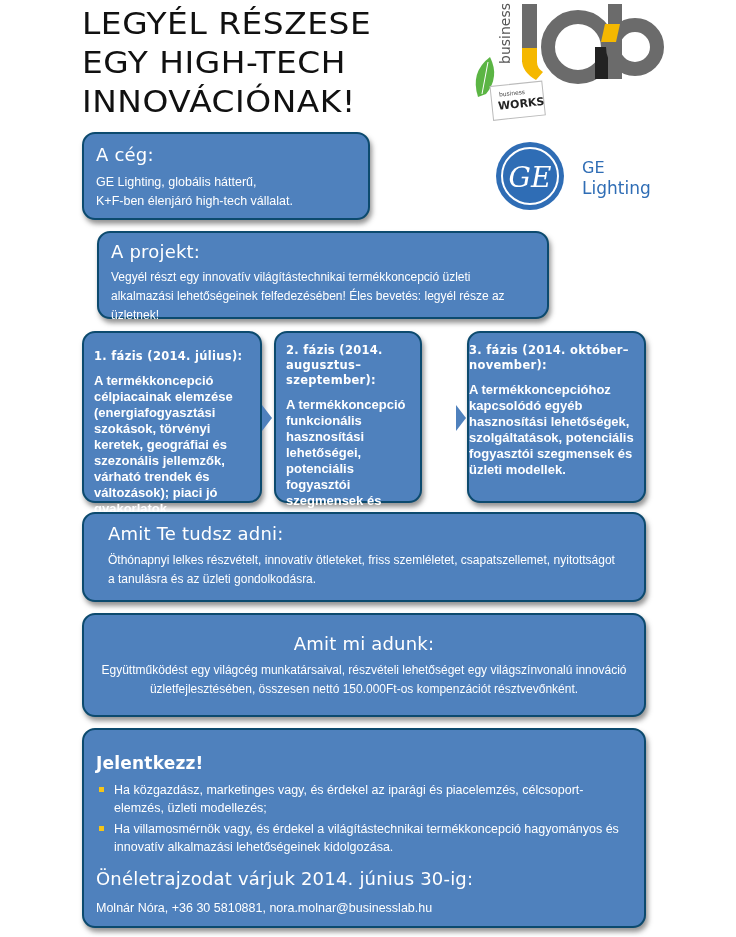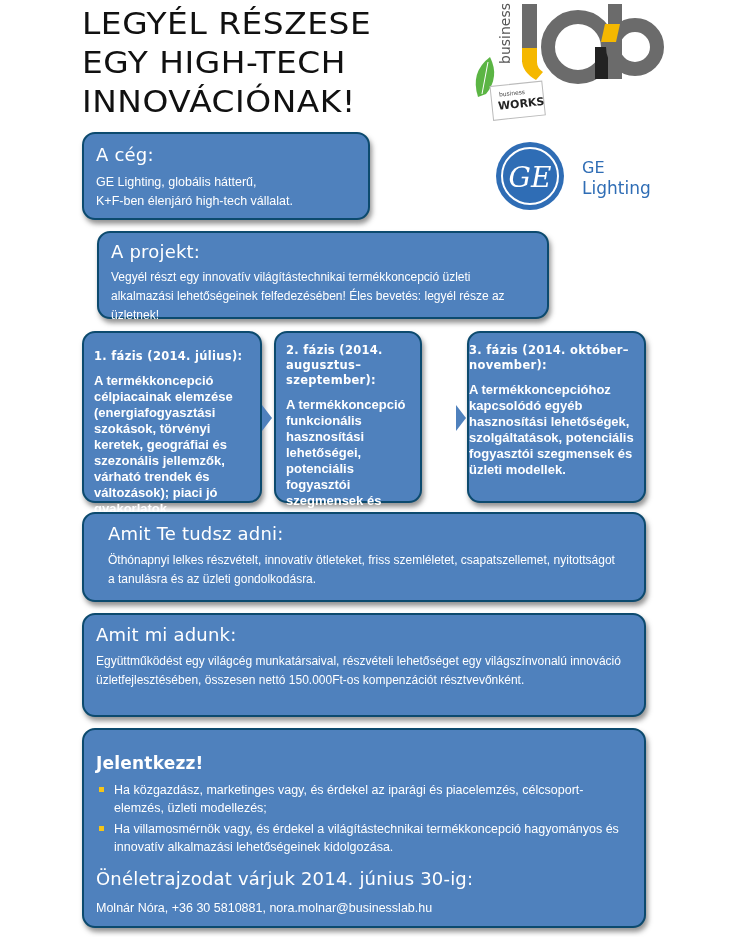--- a/index.html
+++ b/index.html
@@ -92,21 +92,21 @@
 <div class="box phase" style="left:467px;top:331px;width:179px;height:172px;padding:10px 0;">
   <h3>3. fázis (2014. október–november):</h3>
   <p>A termékkoncepcióhoz kapcsolódó egyéb hasznosítási lehetőségek, szolgáltatások, potenciális fogyasztói szegmensek és üzleti modellek.</p>
 </div>
 
 <div class="box" style="left:82px;top:512px;width:564px;height:90px;padding:9px 24px;">
   <h2>Amit Te tudsz adni:</h2>
   <p style="margin-top:7px;">Öthónapnyi lelkes részvételt, innovatív ötleteket, friss szemléletet, csapatszellemet, nyitottságot a tanulásra és az üzleti gondolkodásra.</p>
 </div>
 
-<div class="box" style="left:82px;top:613px;width:564px;height:104px;padding:9px 12px;">
+<div class="box" style="left:82px;top:613px;width:564px;height:104px;padding:18px 12px;text-align:center;">
   <h2>Amit mi adunk:</h2>
   <p style="margin-top:7px;">Együttműködést egy világcég munkatársaival, részvételi lehetőséget egy világszínvonalú innováció üzletfejlesztésében, összesen nettó 150.000Ft-os kompenzációt résztvevőnként.</p>
 </div>
 
 <div class="box" style="left:82px;top:728px;width:564px;height:200px;padding:23px 12px;">
   <h2 style="font-weight:bold;font-size:17px;">Jelentkezz!</h2>
   <ul class="bullets">
     <li><span class="sq"></span><span>Ha közgazdász, marketinges vagy, és érdekel az iparági és piacelemzés, célcsoport-elemzés, üzleti modellezés;</span></li>
     <li><span class="sq"></span><span>Ha villamosmérnök vagy, és érdekel a világítástechnikai termékkoncepció hagyományos és innovatív alkalmazási lehetőségeinek kidolgozása.</span></li>
   </ul>

